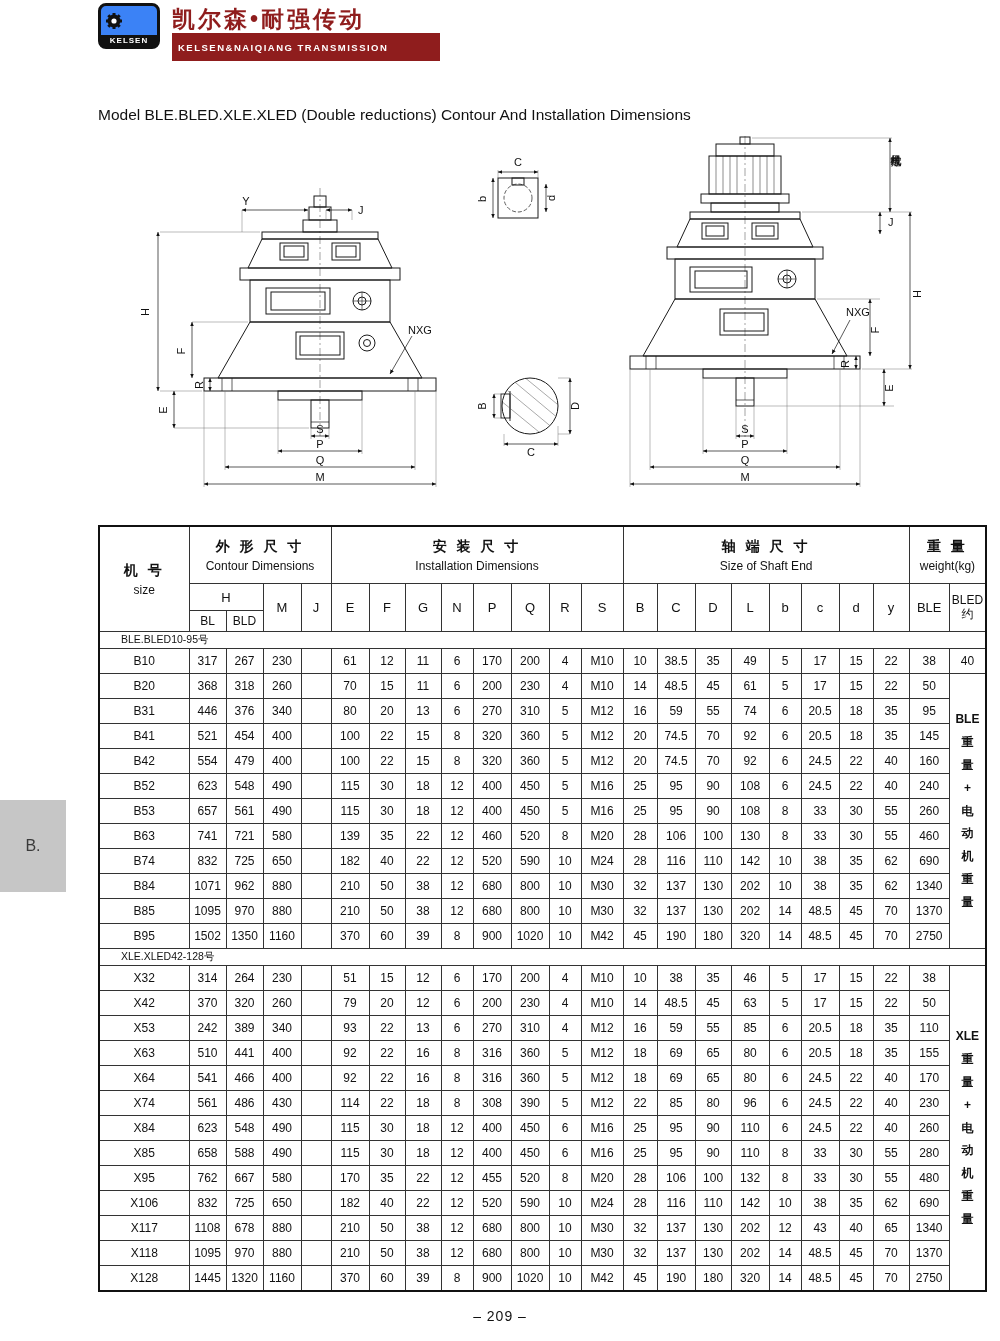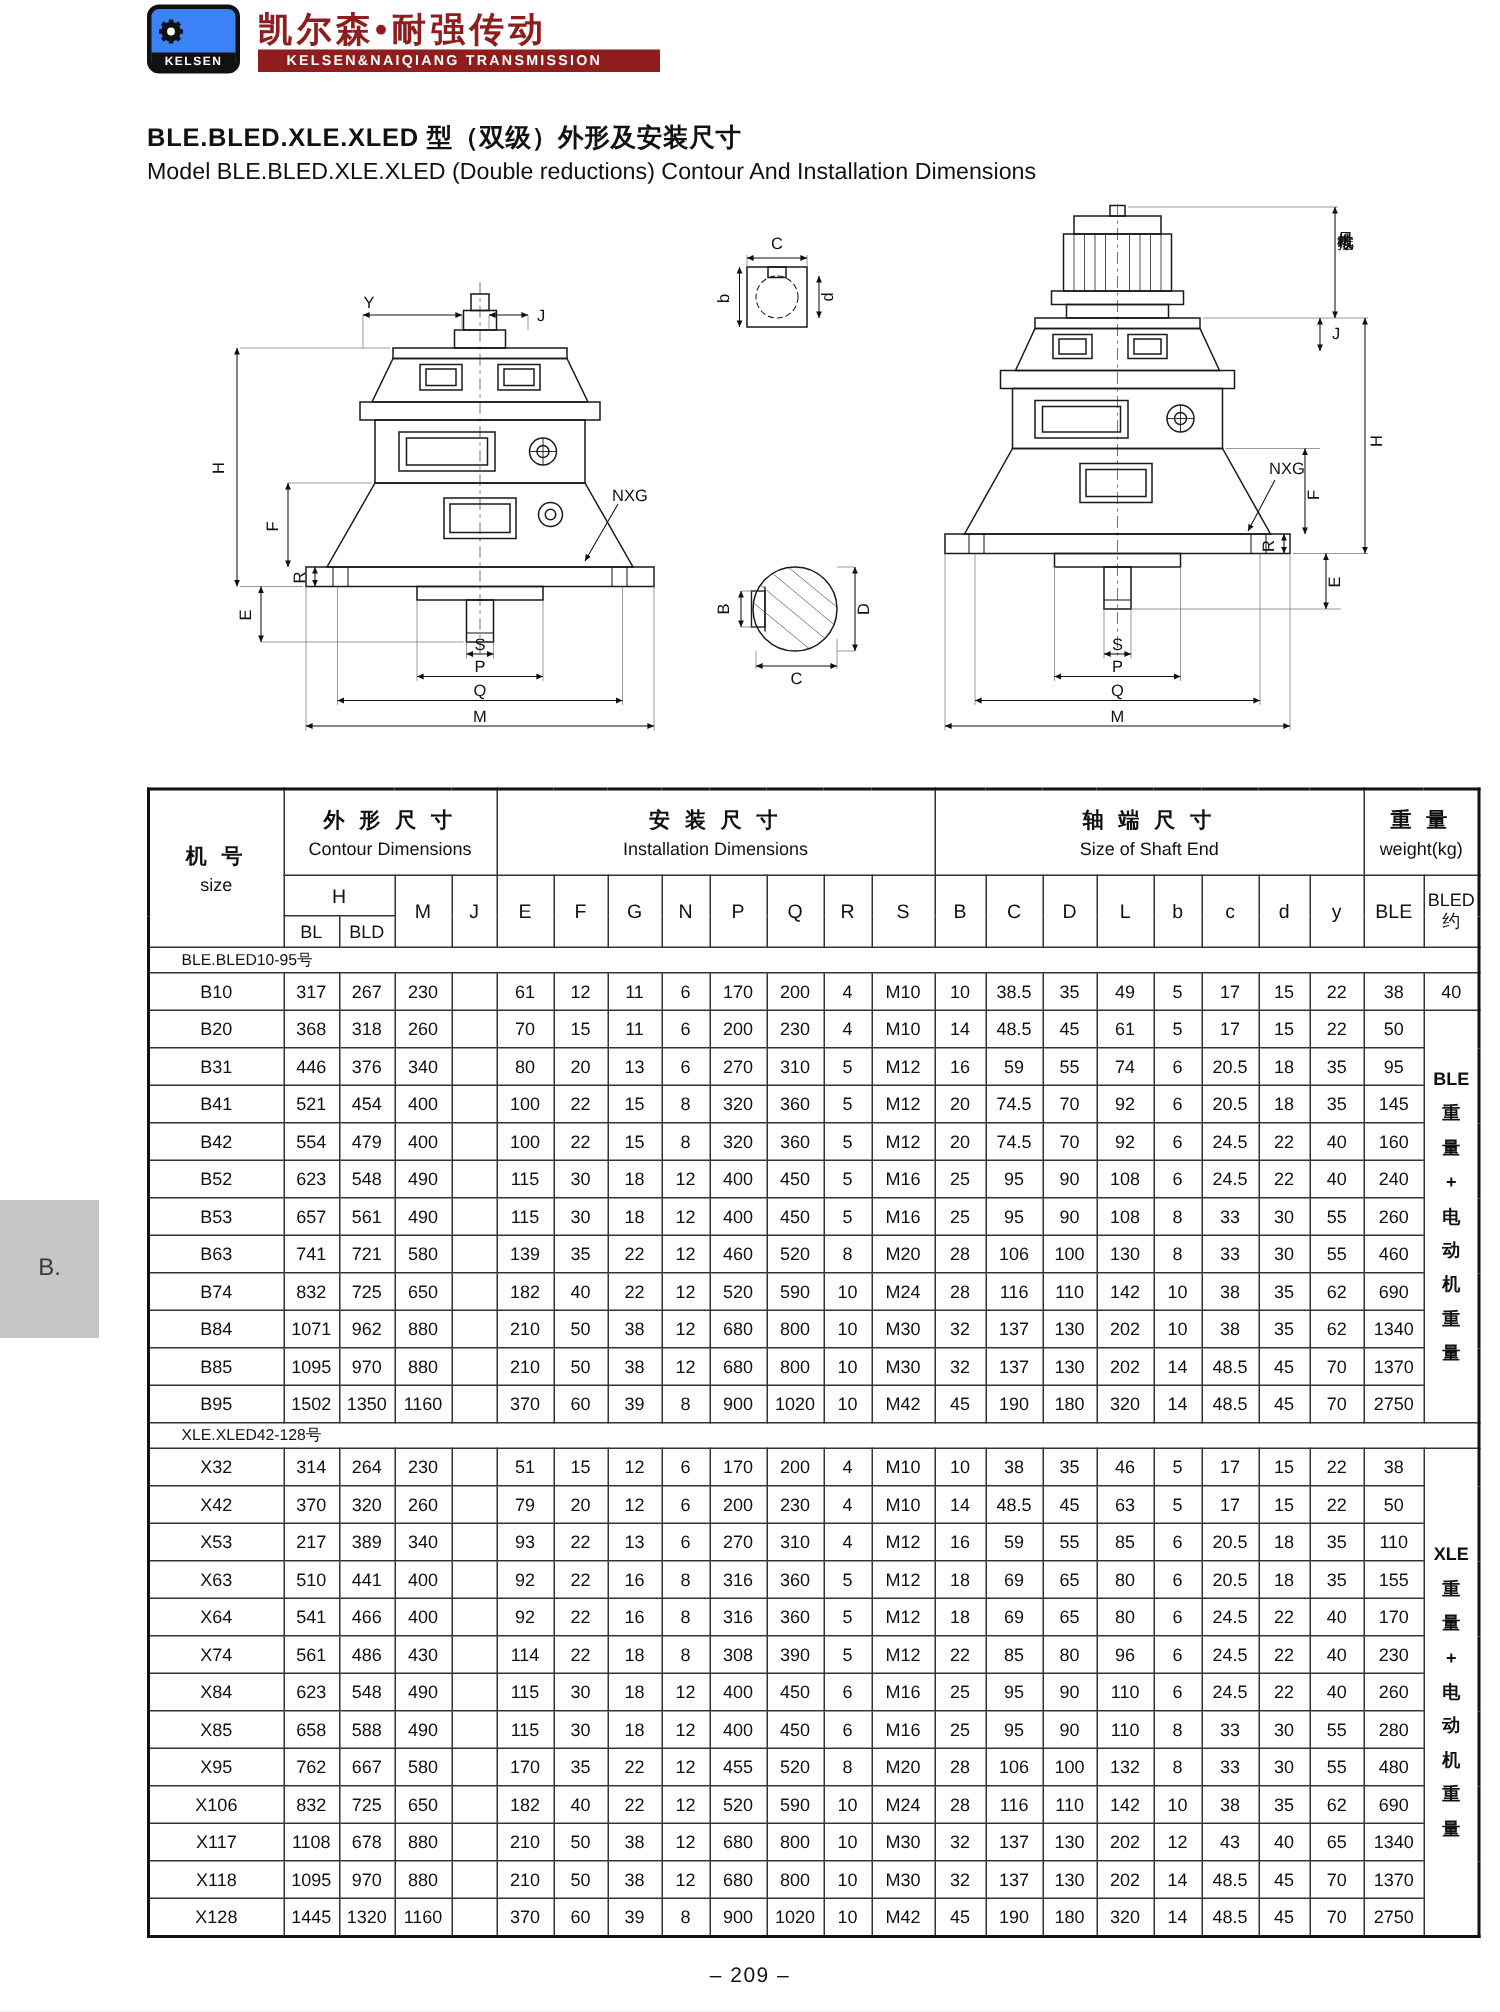--- a/index.html
+++ b/index.html
@@ -6,22 +6,22 @@
   .sheet{position:relative;width:1000px;height:1341px;background:#ffffff;margin:0 auto;
          font-family:"Liberation Sans",sans-serif;color:#111;overflow:hidden;}
 
   
   .logo-box{position:absolute;left:98px;top:3px;width:62px;height:46px;border:3px solid #111;
             border-radius:8px;box-sizing:border-box;display:flex;flex-direction:column;align-items:flex-start;justify-content:flex-end;background:#3b82f6;}
   .logo-gear{flex:1;display:flex;align-items:center;justify-content:center;}
   .logo-band{width:100%;background:#111;color:#fff;font-size:8px;font-weight:bold;text-align:center;
              letter-spacing:1px;padding:1px 0;}
   .brand-name{position:absolute;left:172px;top:4px;font-size:23px;font-weight:bold;color:#8f1d1d;letter-spacing:3px;}
-  .brand-bar{position:absolute;left:172px;top:33px;width:268px;height:15px;background:#8f1d1d;color:#fff;
-             font-size:9.5px;font-weight:bold;letter-spacing:1.5px;display:flex;align-items:center;padding-left:19px;box-sizing:border-box;}
+  .brand-bar{position:absolute;left:172px;top:33px;width:268px;height:28px;background:#8f1d1d;color:#fff;
+             font-size:9.5px;font-weight:bold;letter-spacing:1.5px;display:flex;align-items:center;padding-left:6px;box-sizing:border-box;}
 
   
   .title-cn{position:absolute;left:98px;top:80px;font-size:17px;font-weight:bold;letter-spacing:0.5px;}
   .title-en{position:absolute;left:98px;top:106px;font-size:15.5px;}
 
   
   .drawings{position:absolute;left:90px;top:136px;width:860px;height:378px;}
   .drawings svg{display:block;}
   .drawings text{font-family:"Liberation Sans",sans-serif;font-size:11px;fill:#111;stroke:none;}
 
@@ -62,21 +62,20 @@
         </g>
         <circle cx="13" cy="11" r="6.5" fill="#111"></circle>
         <circle cx="13" cy="11" r="2.6" fill="#fff"></circle>
       </svg>
     </span>
     <span class="logo-band">KELSEN</span>
   </div>
   <div class="brand-name">凯尔森•耐强传动</div>
   <div class="brand-bar">KELSEN&amp;NAIQIANG TRANSMISSION</div>
 
-  <div class="title-cn">BLE.BLED.XLE.XLED 型（双级）外形及安装尺寸</div>
   <div class="title-en">Model BLE.BLED.XLE.XLED (Double reductions) Contour And Installation Dimensions</div>
 
   <div class="drawings">
     <svg width="860" height="378" viewBox="0 0 860 378">
       <defs>
         <marker id="ar" viewBox="0 0 10 10" refX="9" refY="5" markerWidth="7" markerHeight="7" orient="auto-start-reverse">
           <path d="M0,1 L9,5 L0,9 z" fill="#111"></path>
         </marker>
         <clipPath id="cc">
             <circle cx="440" cy="270" r="27.5"></circle>
@@ -726,21 +725,21 @@
           <td>45</td>
           <td>63</td>
           <td>5</td>
           <td>17</td>
           <td>15</td>
           <td>22</td>
           <td>50</td>
         </tr>
         <tr class="data-row">
           <td class="size-cell">X53</td>
-          <td>217</td>
+          <td>242</td>
           <td>389</td>
           <td>340</td>
           <td></td>
           <td>93</td>
           <td>22</td>
           <td>13</td>
           <td>6</td>
           <td>270</td>
           <td>310</td>
           <td>4</td>

